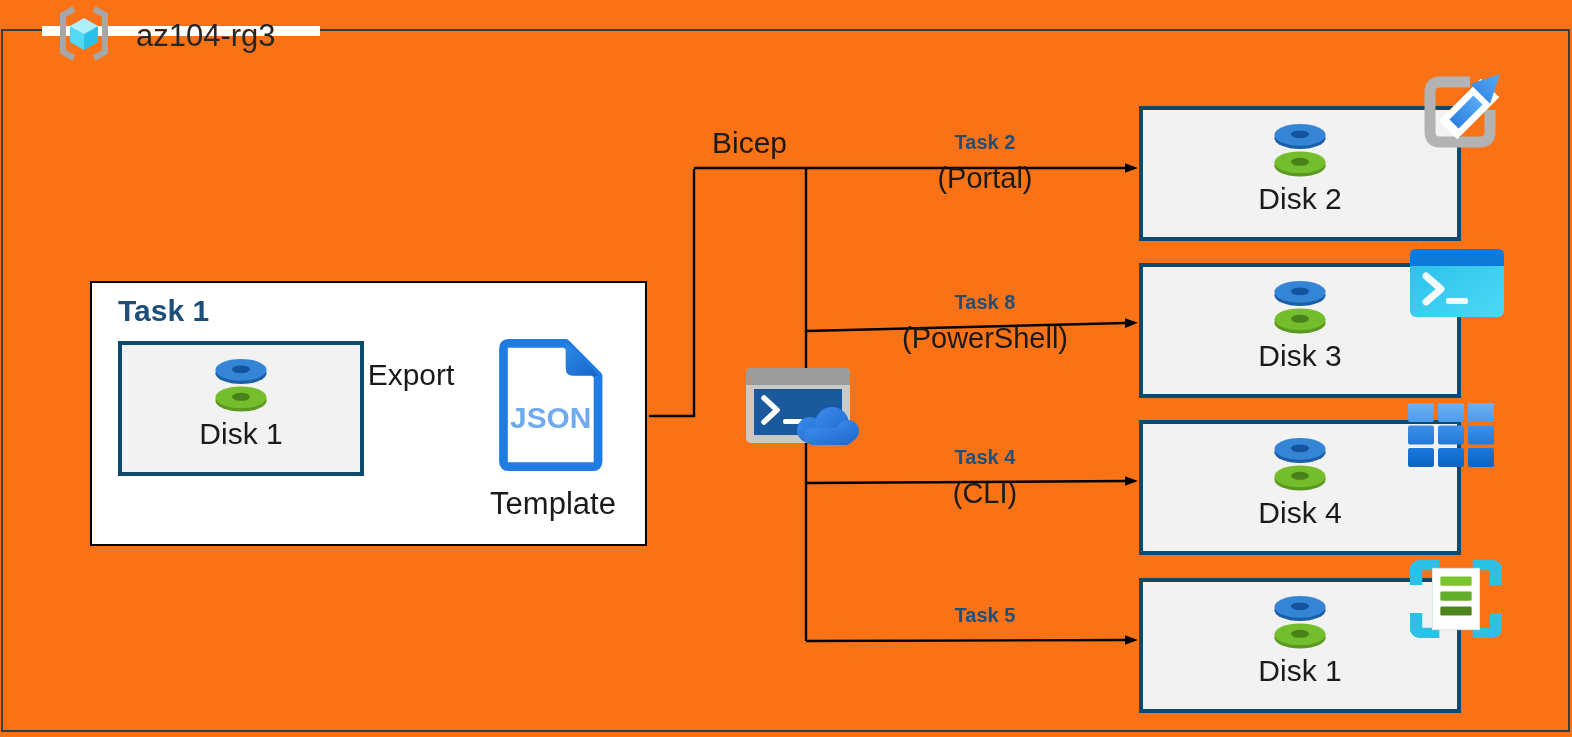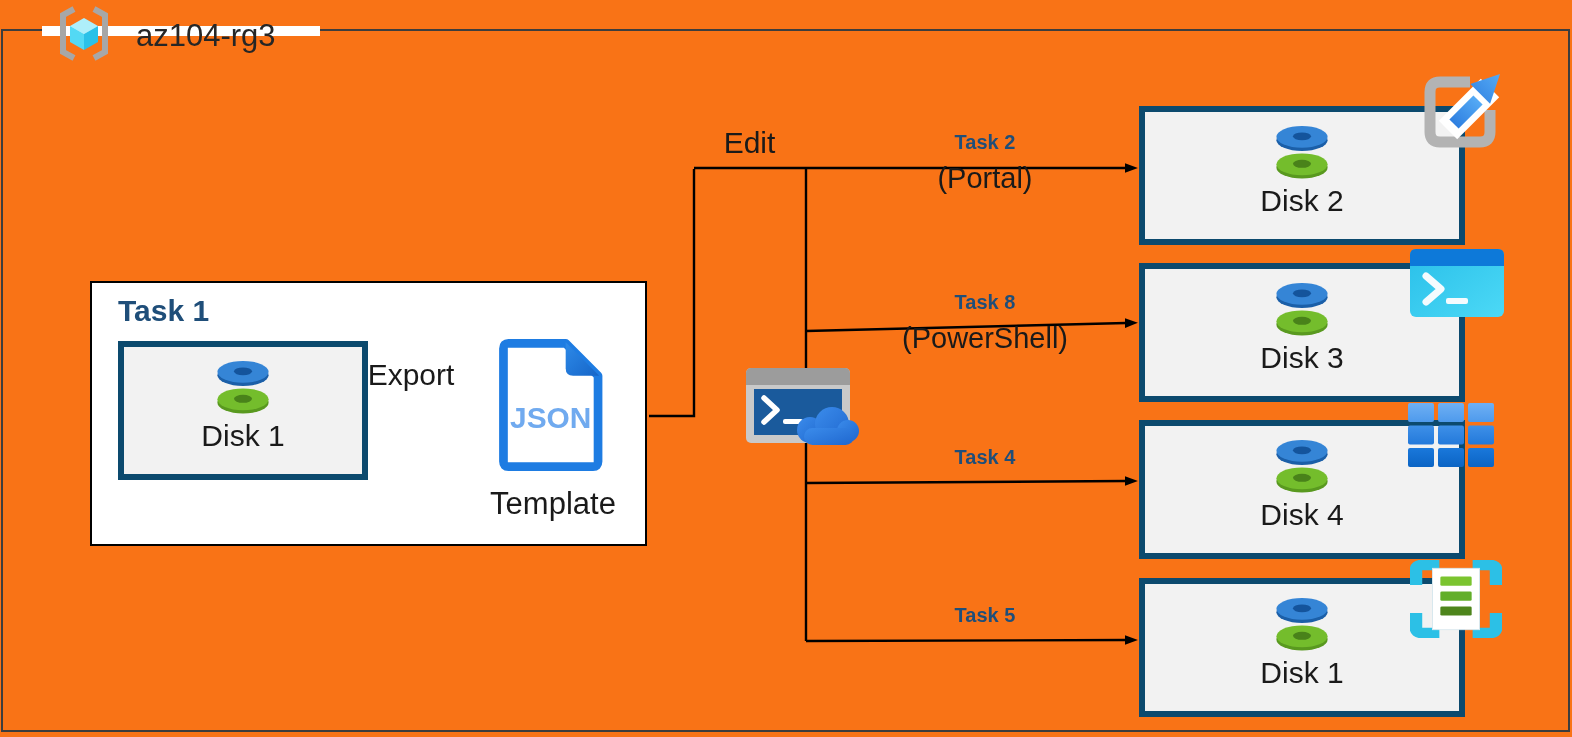--- a/index.html
+++ b/index.html
@@ -5,21 +5,21 @@
   html,body{margin:0;padding:0;background:#fff;}
   .canvas{position:relative;width:1572px;height:737px;background:#f97316;overflow:hidden;
           font-family:"Liberation Sans",sans-serif;color:#1a1a1a;}
   .abs{position:absolute;}
   .frame{left:1px;top:29px;width:1565px;height:699px;border:2px solid #3d3d3d;z-index:0;}
   .frame-gap{left:42px;top:26px;width:278px;height:10px;background:#fff;z-index:1;}
   .rg-name{left:136px;top:18px;font-size:31px;color:#262626;z-index:3;}
   svg.connectors{left:0;top:0;width:1572px;height:737px;z-index:2;}
   .group-box{left:90px;top:281px;width:553px;height:261px;border:2px solid #000;background:#fff;z-index:3;}
   .task-title{left:118px;top:294px;font-size:30px;font-weight:700;color:#1F4E79;z-index:4;}
-  .disk-box{border:6px solid #0c4a6e;background:#F2F2F2;display:flex;flex-direction:column;
+  .disk-box{border:4px solid #0c4a6e;background:#F2F2F2;display:flex;flex-direction:column;
             align-items:center;justify-content:flex-start;padding-top:10px;box-sizing:content-box;z-index:3;}
   .disk-box .lbl{font-size:30px;color:#1a1a1a;margin-top:2px;}
   .edge-label{font-size:30px;text-align:center;z-index:4;}
   .branch{width:300px;text-align:center;z-index:4;}
   .branch .t{font-size:20px;font-weight:700;color:#1F4E79;line-height:1.1;text-align:center;}
   .branch .m{font-size:29px;color:#1a1a1a;line-height:1.1;margin-top:10px;}
   .icon{z-index:5;}
   .caption{font-size:31px;text-align:center;z-index:4;}
 </style>
 </head>
@@ -107,21 +107,21 @@
 
   <div class="abs edge-label" style="left:356px;top:358px;width:110px">Export</div>
 
   <svg class="abs icon" style="left:496px;top:338px" width="112" height="134" viewBox="0 0 90 107">
     <path d="M10,4 H56 L82,30 V99 Q82,103 78,103 H10 Q6,103 6,99 V8 Q6,4 10,4 Z" fill="#fff" stroke="#1E7CE2" stroke-width="7" stroke-linejoin="round"></path>
     <path d="M56,3 V24 Q56,30 62,30 H83 Z" fill="url(#foldGrad)"></path>
     <text x="44" y="72" text-anchor="middle" font-size="24" font-weight="bold" fill="#70AAEF" font-family="Liberation Sans, sans-serif">JSON</text>
   </svg>
   <div class="abs caption" style="left:468px;top:486px;width:170px">Template</div>
 
-  <div class="abs edge-label" style="left:702px;top:126px;width:95px">Edit</div>
+  <div class="abs edge-label" style="left:702px;top:126px;width:95px">Bicep</div>
 
   <svg class="abs icon" style="left:746px;top:367px" width="120" height="84" viewBox="0 0 120 84">
     <rect x="0" y="1" width="104" height="75" rx="5" fill="#C9C9C9"></rect>
     <rect x="0" y="1" width="104" height="16" rx="5" fill="#9C9C9C"></rect>
     <rect x="0" y="10" width="104" height="8" fill="#9C9C9C"></rect>
     <rect x="8" y="22" width="88" height="46" fill="#1A5A9C"></rect>
     <polyline points="18,31 31,43 18,55" fill="none" stroke="#fff" stroke-width="5.5" stroke-linecap="round" stroke-linejoin="round"></polyline>
     <rect x="37" y="52" width="20" height="5" rx="2" fill="#fff"></rect>
     <g fill="url(#cloudGrad)">
       <circle cx="64" cy="63" r="13"></circle>
@@ -134,20 +134,21 @@
   <div class="abs branch" style="left:835px;top:131px">
     <div class="t">Task 2</div>
     <div class="m">(Portal)</div>
   </div>
   <div class="abs branch" style="left:835px;top:291px">
     <div class="t">Task 8</div>
     <div class="m">(PowerShell)</div>
   </div>
   <div class="abs branch" style="left:835px;top:446px">
     <div class="t">Task 4</div>
+    <div class="m">(CLI)</div>
   </div>
   <div class="abs branch" style="left:835px;top:604px">
     <div class="t">Task 5</div>
   </div>
 
   <div class="abs disk-box" style="left:1139px;top:106px;width:314px;height:117px">
     <svg width="72" height="60" viewBox="0 0 76 62">
         <use href="#disk3d"></use>
       </svg>
     <div class="lbl">Disk 2</div>

